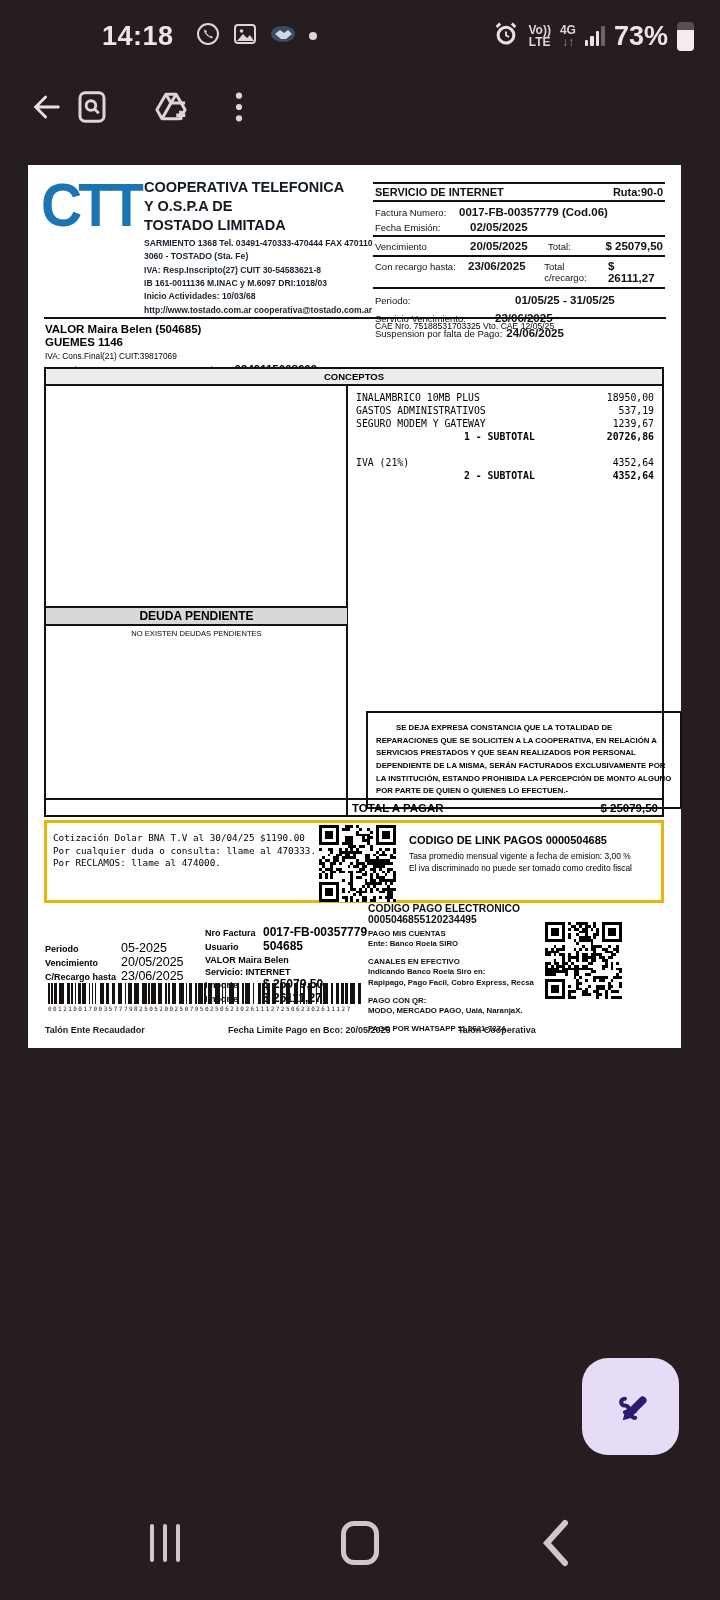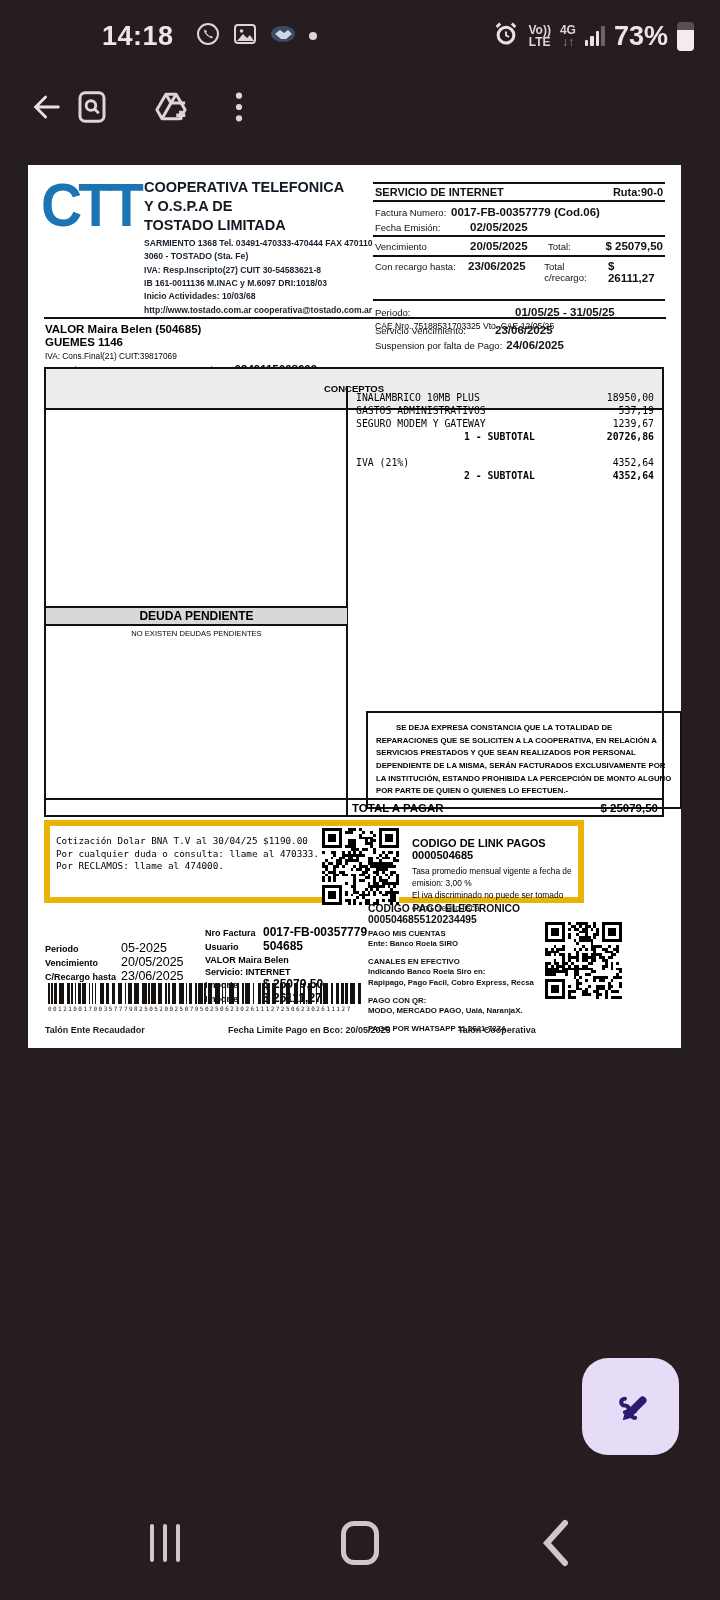--- a/index.html
+++ b/index.html
@@ -44,38 +44,38 @@
   .hr-full { left:16px; right:15px; top:152px; border-top:2px solid #111; }
 
   .cust { left:17px; top:158px; }
   .cust-name { font-weight:bold; font-size:11.5px; line-height:1.15; }
   .cust-small { font-size:8.3px; margin-top:2px; }
   .cust-cat { display:flex; align-items:baseline; gap:6px; font-size:8.3px; margin-top:2px; }
   .cust-cat .line-no { font-weight:bold; font-size:11.5px; }
   .cae { left:347px; top:156px; font-size:8.6px; }
 
   .concepts { left:16px; top:202px; width:620px; height:450px; border:2px solid #111; }
-  .concepts-head { border-bottom:2px solid #111; background:#ededed; text-align:center; font-weight:bold; font-size:9.5px; padding:14px 0; }
+  .concepts-head { border-bottom:2px solid #111; background:#ededed; text-align:center; font-weight:bold; font-size:9.5px; padding:2px 0; }
   .vdiv { position:absolute; left:300px; top:17px; bottom:0; width:2px; background:#111; }
   .clines { position:absolute; left:310px; right:8px; top:22px; font-family:"DejaVu Sans Mono", monospace; font-size:9.8px; line-height:13px; }
   .crow { display:flex; justify-content:space-between; }
   .crow.sub { font-weight:bold;gap:44px; }
   .crow.sub .d { padding-left:108px; }
   .gap { height:13px; }
   .debt { position:absolute; left:0; top:237px; width:301px; }
   .debt-bar { border-top:2px solid #111; border-bottom:2px solid #111; background:#d8d8d8; text-align:center; font-weight:bold; font-size:12px; padding:1px 0; }
   .debt-note { text-align:center; font-size:7.6px; margin-top:3px; }
   .notice { position:absolute; left:320px; top:342px; width:316px; border:2px solid #111; padding:9px 7px 9px 8px; font-size:7.8px; font-weight:bold; line-height:1.62; text-align:left; }
   .notice div { text-indent:20px; }
   .total-row { position:absolute; left:0; right:0; bottom:0; border-top:2px solid #111; display:flex; align-items:center; height:17px; }
   .total-row .sp { width:301px; align-self:stretch; }
   .total-row .tl { font-weight:bold; font-size:11.5px; padding-left:5px; flex:1; }
   .total-row .tv { font-weight:bold; font-size:11.5px; padding-right:4px; }
 
-  .infobox { left:16px; top:655px; width:540px; height:83px; border:6px solid #eab308; }
+  .infobox { left:16px; top:655px; width:620px; height:83px; border:3px solid #eab308; }
   .info-mono { position:absolute; left:6px; top:9px; font-family:"DejaVu Sans Mono", monospace; font-size:9.3px; line-height:12.5px; }
   .qr { position:absolute; }
   .qr svg { width:100%; height:100%; display:block; }
   .info-right { position:absolute; left:362px; top:11px; }
   .info-right .t { font-weight:bold; font-size:11px; }
   .info-right .s { font-size:8.4px; margin-top:4px; line-height:1.45; }
 
   .stub-center { left:177px; top:760px; }
   .scrow { display:flex; align-items:baseline; }
   .scrow .l { font-weight:bold; font-size:9px; width:58px; }
@@ -214,34 +214,34 @@
       <div>Inicio Actividades: 10/03/68</div>
       <div>http://www.tostado.com.ar   cooperativa@tostado.com.ar</div>
     </div>
 
     <div class="abs svc">
       <div class="svc-row svc-top">
         <span>SERVICIO DE  INTERNET</span>
         <span style="margin-left:auto">Ruta:90-0</span>
       </div>
       <div class="svc-row" style="padding-top:4px">
-        <span class="lab" style="width:76px">Factura Numero:</span>
+        <span class="lab" style="width:84px">Factura Numero:</span>
         <span class="val">0017-FB-00357779 (Cod.06)</span>
       </div>
       <div class="svc-row bline">
         <span class="lab" style="width:95px">Fecha Emisión:</span>
         <span class="val">02/05/2025</span>
       </div>
       <div class="svc-row bline" style="padding-top:3px;padding-bottom:3px">
         <span class="lab" style="width:95px">Vencimiento</span>
         <span class="val" style="width:78px">20/05/2025</span>
         <span class="lab">Total:</span>
         <span class="val" style="margin-left:auto">$  25079,50</span>
       </div>
-      <div class="svc-row bline" style="padding-top:3px;padding-bottom:15px">
+      <div class="svc-row bline" style="padding-top:3px;padding-bottom:3px">
         <span class="lab" style="width:95px">Con recargo hasta:</span>
         <span class="val" style="width:78px">23/06/2025</span>
         <span class="lab">Total c/recargo:</span>
         <span class="val" style="margin-left:auto">$  26111,27</span>
       </div>
       <div class="svc-row" style="padding-top:5px">
         <span class="lab" style="width:140px">Periodo:</span>
         <span class="val">01/05/25 - 31/05/25</span>
       </div>
       <div class="svc-row" style="padding-top:5px">

